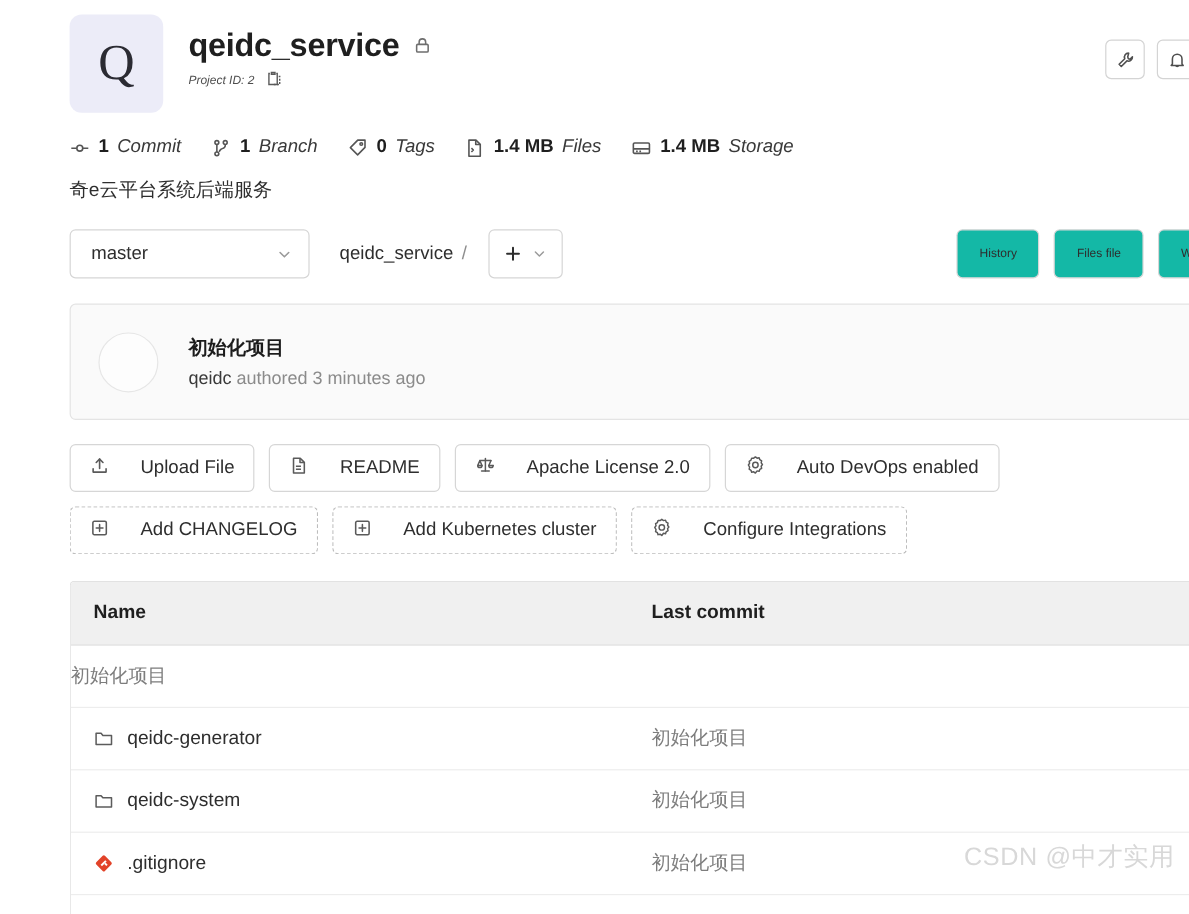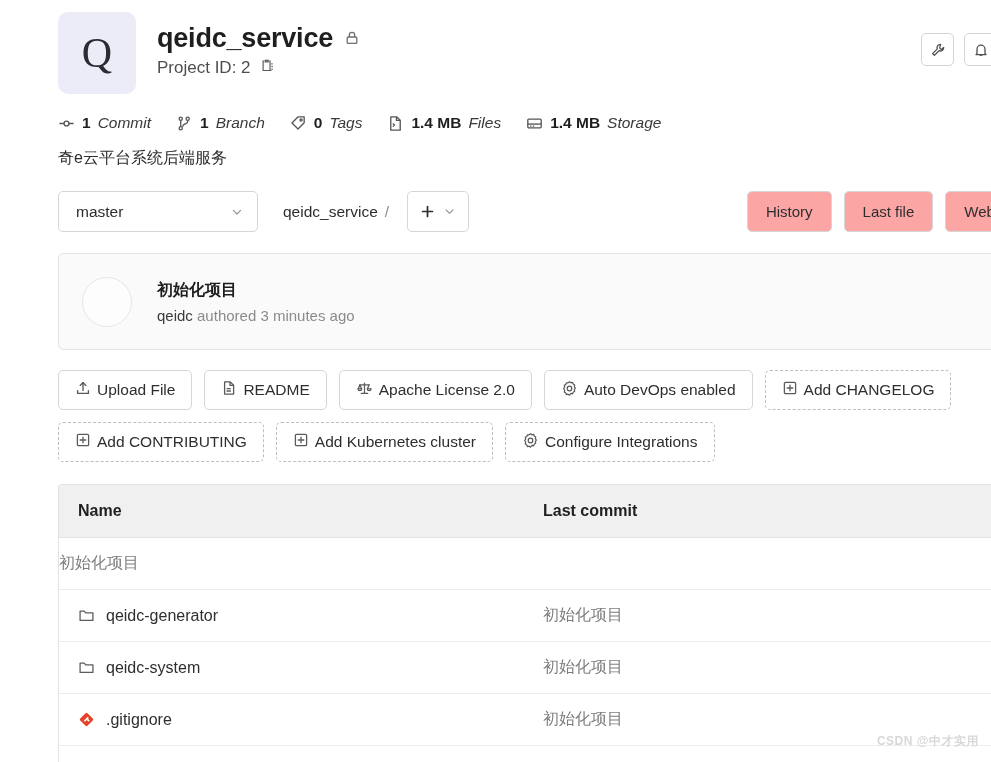--- a/index.html
+++ b/index.html
@@ -29,22 +29,22 @@
     font-weight: 400;
   }
   .proj-meta { margin-left: 21px; padding-top: 12px; }
   .proj-title-row { display: flex; align-items: center; gap: 11px; }
   .proj-title {
     font-size: 27px; font-weight: 700; color: #1f1f1f;
     letter-spacing: -0.2px; line-height: 1.05;
   }
   .lock-icon { display: inline-flex; color: #6e6e6e; }
   .proj-id-row {
-    display: flex; align-items: flex-start; gap: 9px;
-    margin-top: 6px; font-size: 17px; color: #4e4e4e;
+    display: flex; align-items: flex-end; gap: 9px;
+    margin-top: 6px; font-size: 10px; color: #4e4e4e; font-style: italic;
   }
   .copy-icon { display: inline-flex; color: #5a5a5a; cursor: pointer; }
 
   
   .top-actions {
     position: absolute; top: 33px; right: -6px;
     display: flex; gap: 10px;
   }
   .icon-btn {
     width: 33px; height: 33px;
@@ -98,21 +98,21 @@
     display: flex; align-items: center; justify-content: center; gap: 8px;
     color: #2e2e2e; cursor: pointer;
   }
   .toolbar-right {
     position: absolute; right: -52px; top: 22px;
     display: flex; gap: 12px;
   }
   .tb-btn {
     height: 41px; padding: 0 18px;
     border: 1px solid #d6d6d6; border-radius: 5px;
-    background: #fca5a5; font-size: 15px; color: #2e2e2e;
+    background: #14b8a6; font-size: 10px; color: #2e2e2e;
     display: flex; align-items: center; cursor: pointer;
     white-space: nowrap; font-family: inherit;
   }
 
   
   .commit-card {
     margin: 21px 0 0 58px;
     width: 986px; height: 97px;
     background: #fafafa;
     border: 1px solid #e4e4e4; border-radius: 5px;
@@ -130,21 +130,21 @@
 
   
   .actions {
     padding: 20px 0 0 58px;
     display: flex; flex-wrap: wrap; gap: 12px;
     width: 1050px;
   }
   .act-btn {
     height: 40px; padding: 12px 16px;
     border-radius: 5px; background: #fff;
-    display: flex; align-items: center; gap: 6px;
+    display: flex; align-items: center; gap: 26px;
     font-size: 15.5px; color: #2e2e2e; cursor: pointer;
     white-space: nowrap;
     border: 1px solid #d6d6d6;
     font-family: inherit;
   }
   .act-btn.dashed { border: 1px dashed #bdbdbd; }
   .act-btn svg { color: #5a5a5a; flex: 0 0 auto; }
 
   
   .file-table {
@@ -170,24 +170,24 @@
   }
   .col-name { width: 484px; padding-left: 19px; display: flex; align-items: center; gap: 11px; }
   .col-commit { flex: 1; color: #7d7d7d; }
   .ft-head .col-commit { color: #1f1f1f; }
   .fname { color: #2e2e2e; }
   .folder-ico { color: #5c5c5c; display: inline-flex; }
   .git-ico { display: inline-flex; }
 
   
   .watermark {
-    position: absolute; right: 12px; bottom: 12px;
-    font-size: 12px; color: #d8d8d8;
+    position: absolute; right: 12px; bottom: 34px;
+    font-size: 21px; color: #d8d8d8;
     letter-spacing: 0.5px;
-    pointer-events: none; user-select: none; font-weight: bold;
+    pointer-events: none; user-select: none;
   }
 </style>
 </head>
 <body>
 
 <div class="page">
 
   <div class="proj-head">
     <div class="avatar-tile">
       <span>Q</span>
@@ -296,21 +296,21 @@
         <path d="M7 2.4v9.2M2.4 7h9.2"></path>
       </svg>
       <span class="chev">
         <svg width="13" height="13" viewBox="0 0 14 14" fill="none" stroke="currentColor" stroke-width="1.3" stroke-linecap="round" stroke-linejoin="round">
           <path d="M3.4 5.4 7 9l3.6-3.6"></path>
         </svg>
       </span>
     </div>
     <div class="toolbar-right">
       <button class="tb-btn">History</button>
-      <button class="tb-btn">Last file</button>
+      <button class="tb-btn">Files file</button>
       <button class="tb-btn">Web IDE</button>
     </div>
   </div>
 
   <div class="commit-card">
     <div class="commit-avatar"></div>
     <div class="commit-info">
       <div class="commit-title">初始化项目</div>
       <div class="commit-sub">
         <span class="author">qeidc</span>
@@ -369,29 +369,20 @@
     <button class="act-btn dashed">
       <span>
         <svg width="16" height="16" viewBox="0 0 16 16" fill="none" stroke="currentColor" stroke-width="1.3" stroke-linecap="round">
           <rect x="2.4" y="2.4" width="11.2" height="11.2" rx="1.2"></rect>
             <path d="M8 5.2v5.6M5.2 8h5.6"></path>
         </svg>
       </span>
       <span>Add CHANGELOG</span>
     </button>
 
-    <button class="act-btn dashed">
-      <span>
-        <svg width="16" height="16" viewBox="0 0 16 16" fill="none" stroke="currentColor" stroke-width="1.3" stroke-linecap="round">
-          <rect x="2.4" y="2.4" width="11.2" height="11.2" rx="1.2"></rect>
-            <path d="M8 5.2v5.6M5.2 8h5.6"></path>
-        </svg>
-      </span>
-      <span>Add CONTRIBUTING</span>
-    </button>
 
     <button class="act-btn dashed">
       <span>
         <svg width="16" height="16" viewBox="0 0 16 16" fill="none" stroke="currentColor" stroke-width="1.3" stroke-linecap="round">
           <rect x="2.4" y="2.4" width="11.2" height="11.2" rx="1.2"></rect>
             <path d="M8 5.2v5.6M5.2 8h5.6"></path>
         </svg>
       </span>
       <span>Add Kubernetes cluster</span>
     </button>

